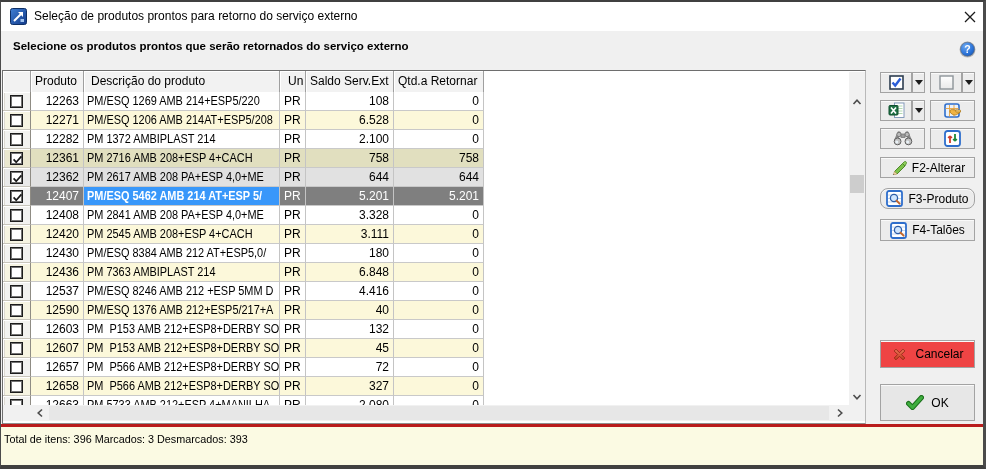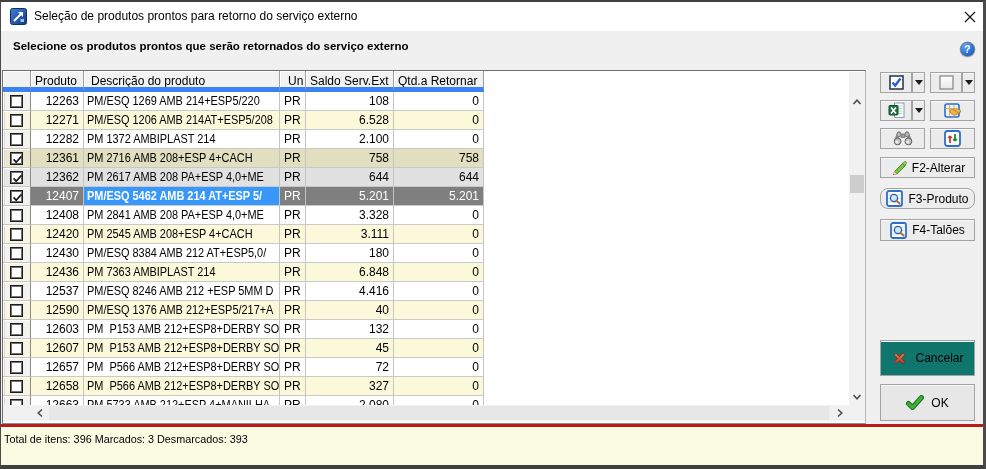--- a/index.html
+++ b/index.html
@@ -20,21 +20,21 @@
   
   .instruction { position:absolute; left:0; top:29px; width:982px; height:35px; background:#f0f0f0; }
   .instruction-text { position:absolute; left:12px; top:9px; font-weight:bold; font-size:11.5px; }
   .help-btn { position:absolute; left:958px; top:10px; width:17px; height:17px; }
 
   
   .grid { position:absolute; left:1px; top:68px; width:864px; height:354px;
           background:#ffffff; border:1px solid #6e6e6e; border-right-color:#b9b9b9; border-bottom-color:#8f8f8f; }
 
   .grid-header { position:absolute; left:0; top:0; width:845px; height:21px; background:#ffffff; }
-  .hcell { position:absolute; top:0; height:21px; background:#f2f2f2; line-height:20px;
+  .hcell { position:absolute; top:0; height:32px; background:#f2f2f2; line-height:20px;
            border-right:1px solid #9f9f9f; border-bottom:5px solid #3b82f6;
            box-shadow:inset 1px 1px 0 #ffffff; overflow:hidden; }
   .hcell span { display:block; padding:0 4px; white-space:pre; font-size:12px; }
 
   .grid-rows { position:absolute; left:0; top:21px; width:935px; height:313px; overflow:hidden; }
   .row .cell { font-size:12px; }
   .desc-inner { display:inline-block; transform:scaleX(0.91); transform-origin:0 50%; white-space:pre; }
   .row { position:relative; width:481px; height:19px; }
   .cell { position:absolute; top:0; height:19px; line-height:18px; overflow:hidden; white-space:pre;
           border-right:1px solid #c4c4c4; border-bottom:1px solid #c9c9c9; }
@@ -88,21 +88,21 @@
   .btn-unmark { left:929px; top:70px;  width:32px; height:21px; }
   .dd-unmark  { left:961px; top:70px;  width:13px; height:21px; }
   .btn-excel  { left:879px; top:98px; width:32px; height:21px; }
   .dd-excel   { left:911px; top:98px; width:13px; height:21px; }
   .btn-hand   { left:929px; top:98px; width:45px; height:21px; }
   .btn-binoc  { left:879px; top:126px; width:45px; height:21px; }
   .btn-sort   { left:929px; top:126px; width:45px; height:21px; }
   .btn-f2     { left:879px; top:155px; width:95px; height:21px; }
   .btn-f3     { left:879px; top:186px; width:95px; height:21px;border-radius:8px; }
   .btn-f4     { left:879px; top:217px; width:95px; height:22px; }
-  .btn-cancel { left:879px; top:338px; width:95px; height:36px; background:#0f766e; }
+  .btn-cancel { left:879px; top:338px; width:95px; height:28px; background:#ef4444; }
   .btn-ok     { left:879px; top:382px; width:95px; height:37px; background:#e7e7e7; }
   .btn-cancel .lbl, .btn-ok .lbl { margin-left:7px; }
 
   
   .statusbar { position:absolute; left:0; top:422px; width:982px; height:41px; background:#fbfae3;
                border-top:3px solid #b91c1c; }
   .status-text { position:absolute; left:3px; top:6px; font-size:10.8px; }
 </style>
 </head>
 <body>

